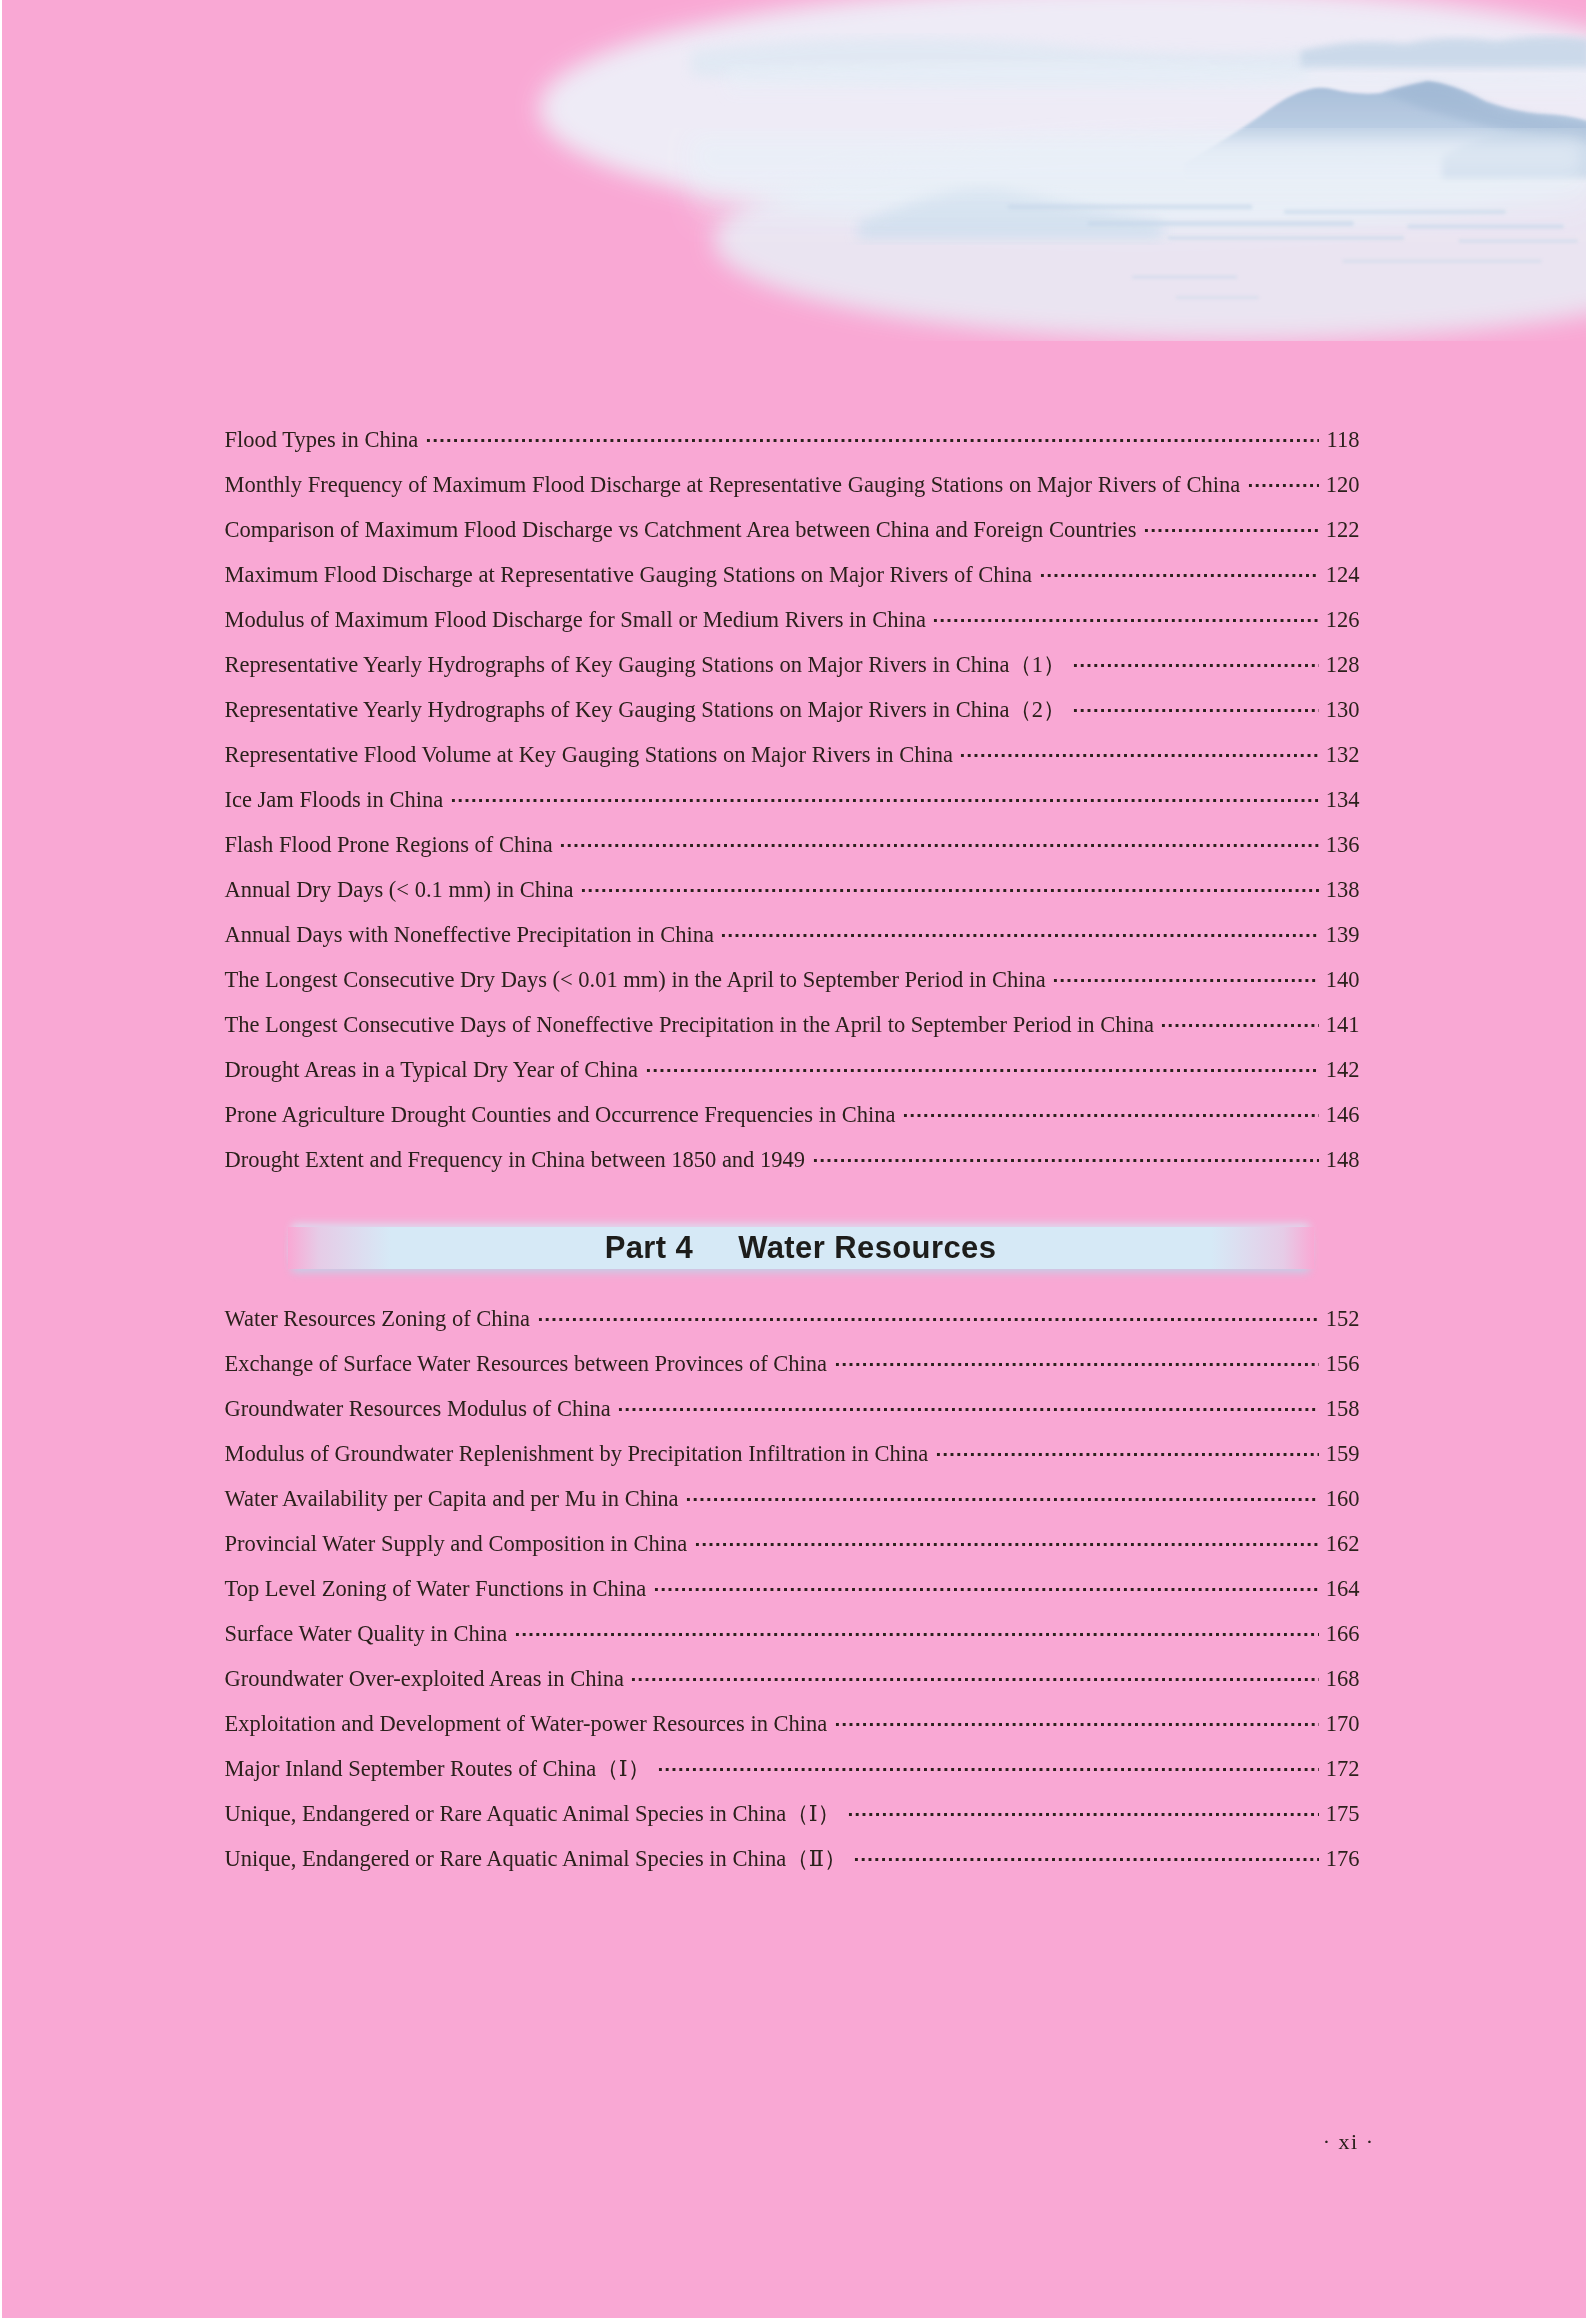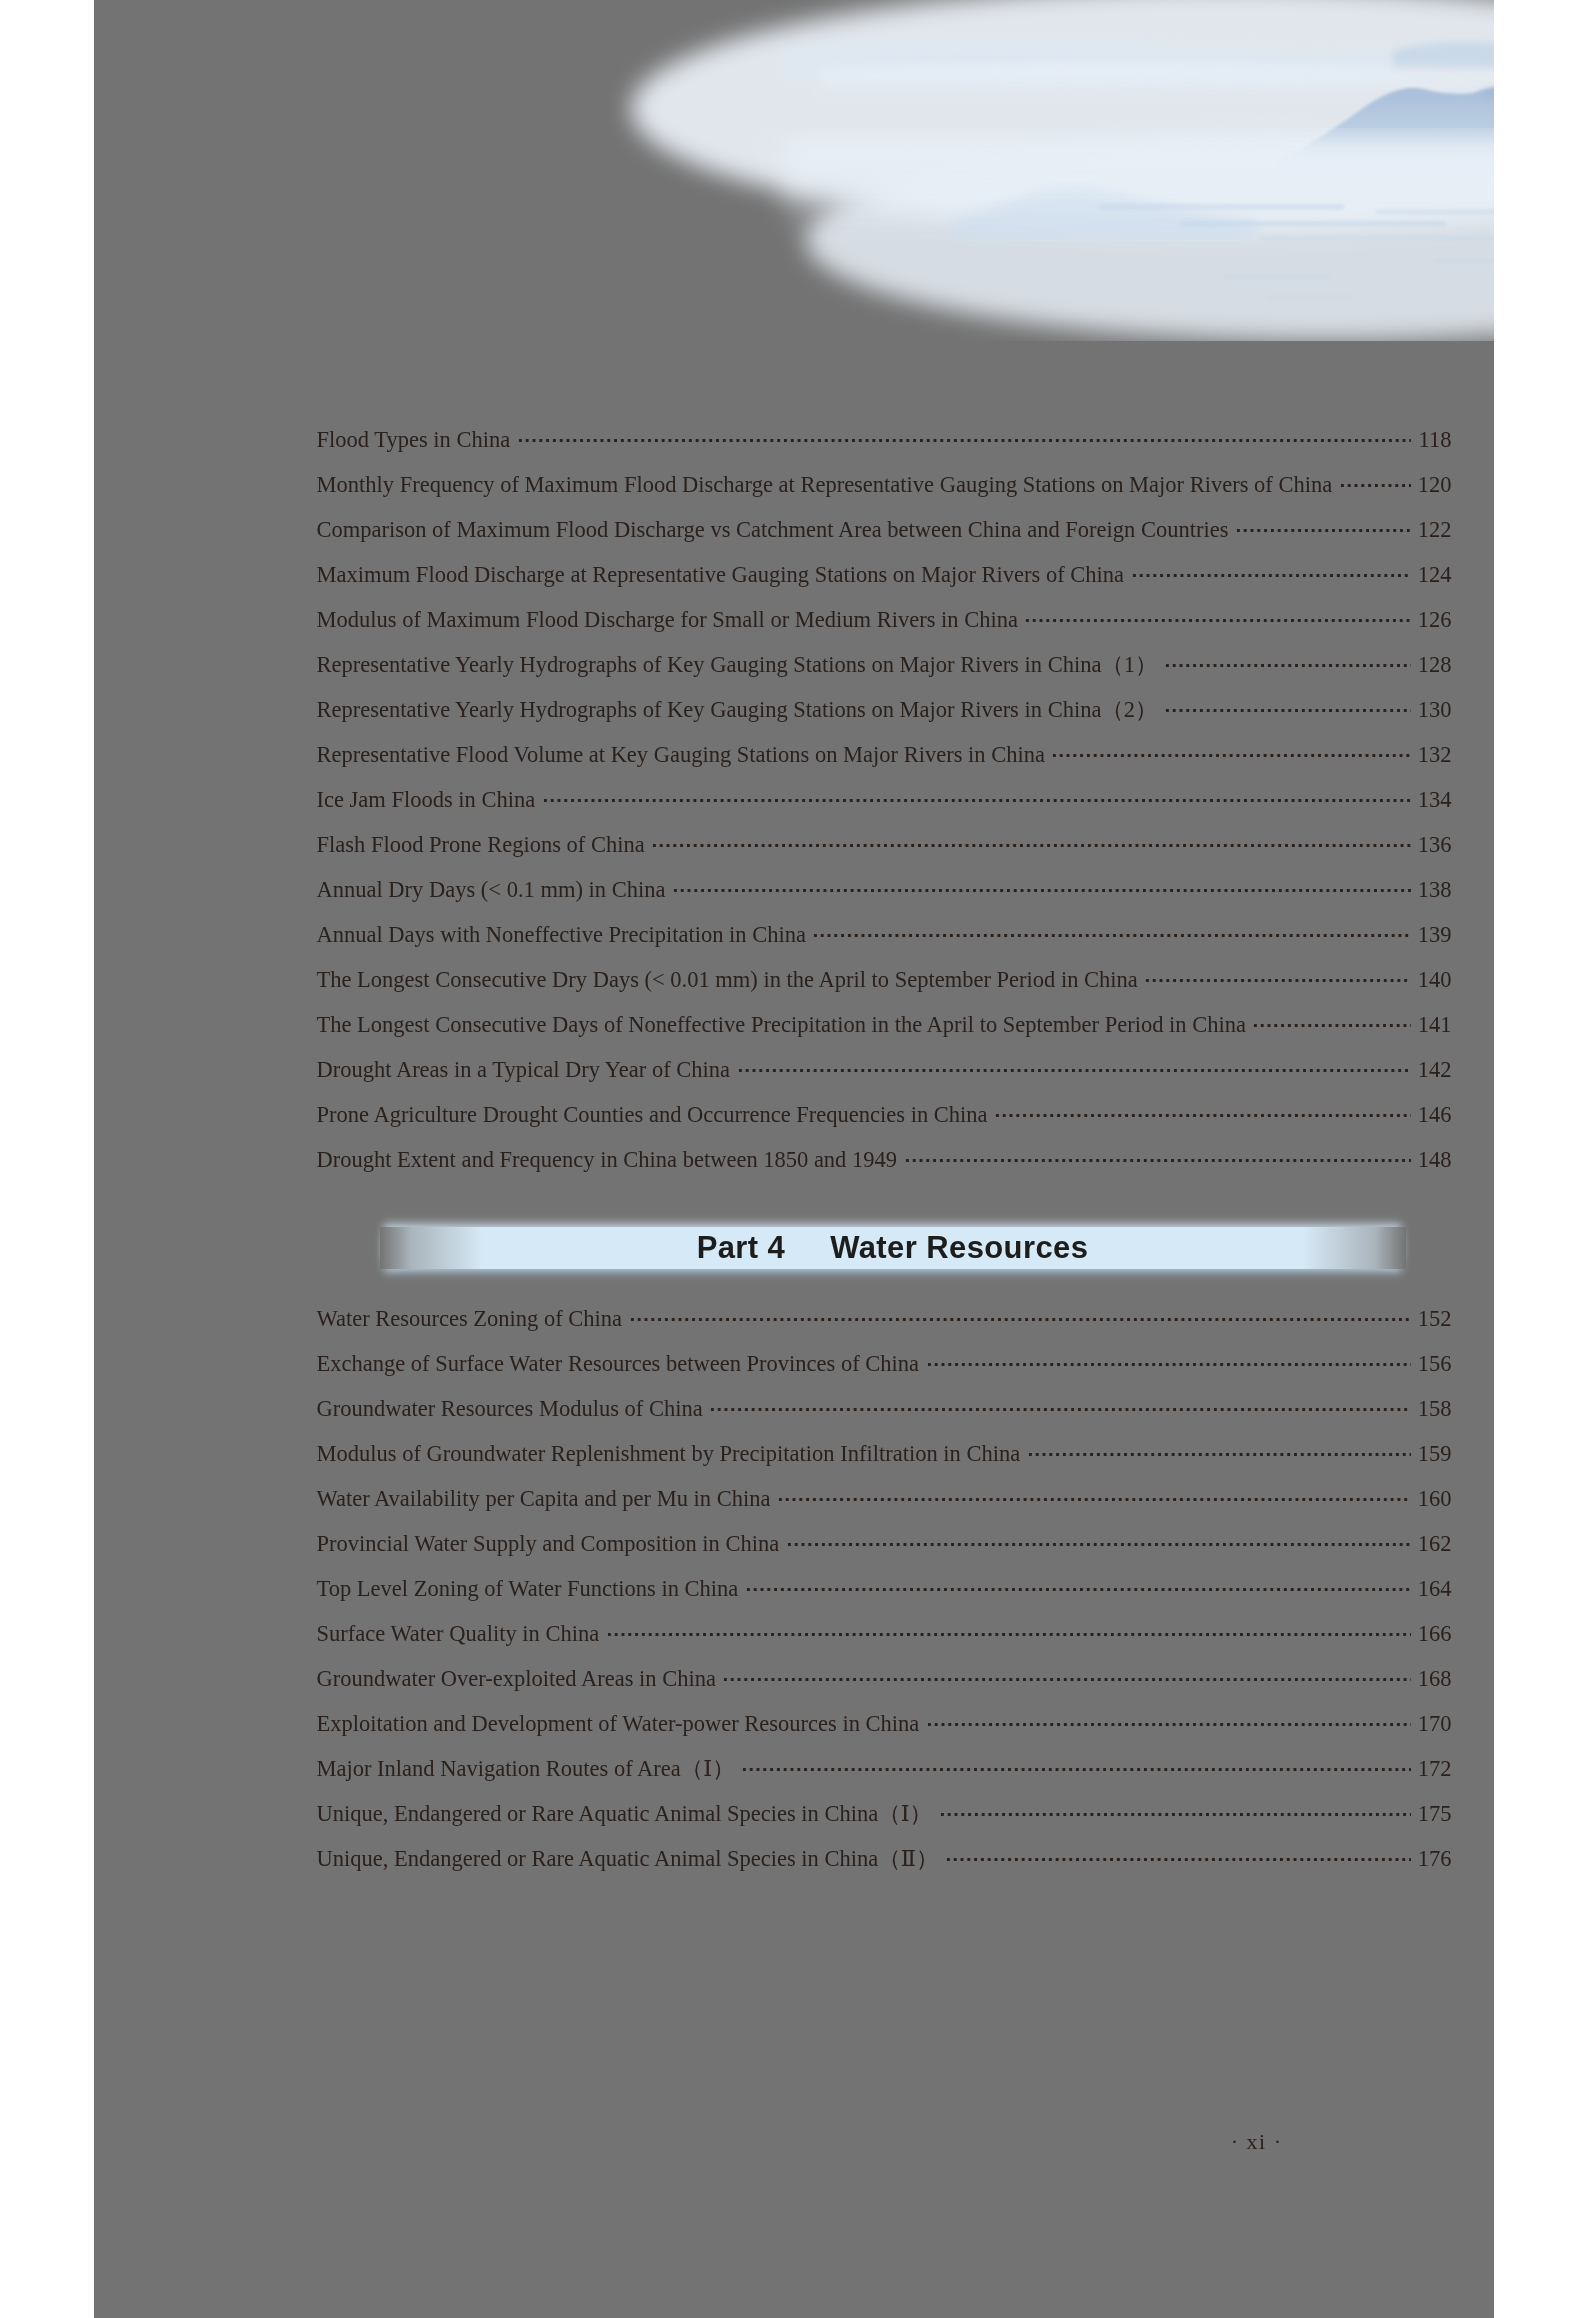--- a/index.html
+++ b/index.html
@@ -1,21 +1,21 @@
 <!DOCTYPE html>
 <html style="font-size:11.6px"><head>
 <meta charset="utf-8">
 <style>
   html, body { margin: 0; padding: 0; background: #ffffff; }
   .page {
     position: relative;
-    width: 1400px;
+    width: 1584px;
     height: 2319px;
     margin: 0 auto;
-    background: #737373;
+    background: #f9a8d4;
     overflow: hidden;
     font-family: "Liberation Serif", "DejaVu Serif", serif;
     color: #2b211c;
   }
 
   
   .header-art {
     position: absolute;
     top: 0; left: 0;
     width: 1588px;
@@ -311,21 +311,21 @@
     <span class="toc-title">Groundwater Over-exploited Areas in China</span>
     <span class="toc-leader"></span>
     <span class="toc-page">168</span>
   </li>
         <li class="toc-row">
     <span class="toc-title">Exploitation and Development of Water-power Resources in China</span>
     <span class="toc-leader"></span>
     <span class="toc-page">170</span>
   </li>
         <li class="toc-row">
-    <span class="toc-title">Major Inland Navigation Routes of Area（Ⅰ）</span>
+    <span class="toc-title">Major Inland September Routes of China（Ⅰ）</span>
     <span class="toc-leader"></span>
     <span class="toc-page">172</span>
   </li>
         <li class="toc-row">
     <span class="toc-title">Unique, Endangered or Rare Aquatic Animal Species in China（Ⅰ）</span>
     <span class="toc-leader"></span>
     <span class="toc-page">175</span>
   </li>
         <li class="toc-row">
     <span class="toc-title">Unique, Endangered or Rare Aquatic Animal Species in China（Ⅱ）</span>

